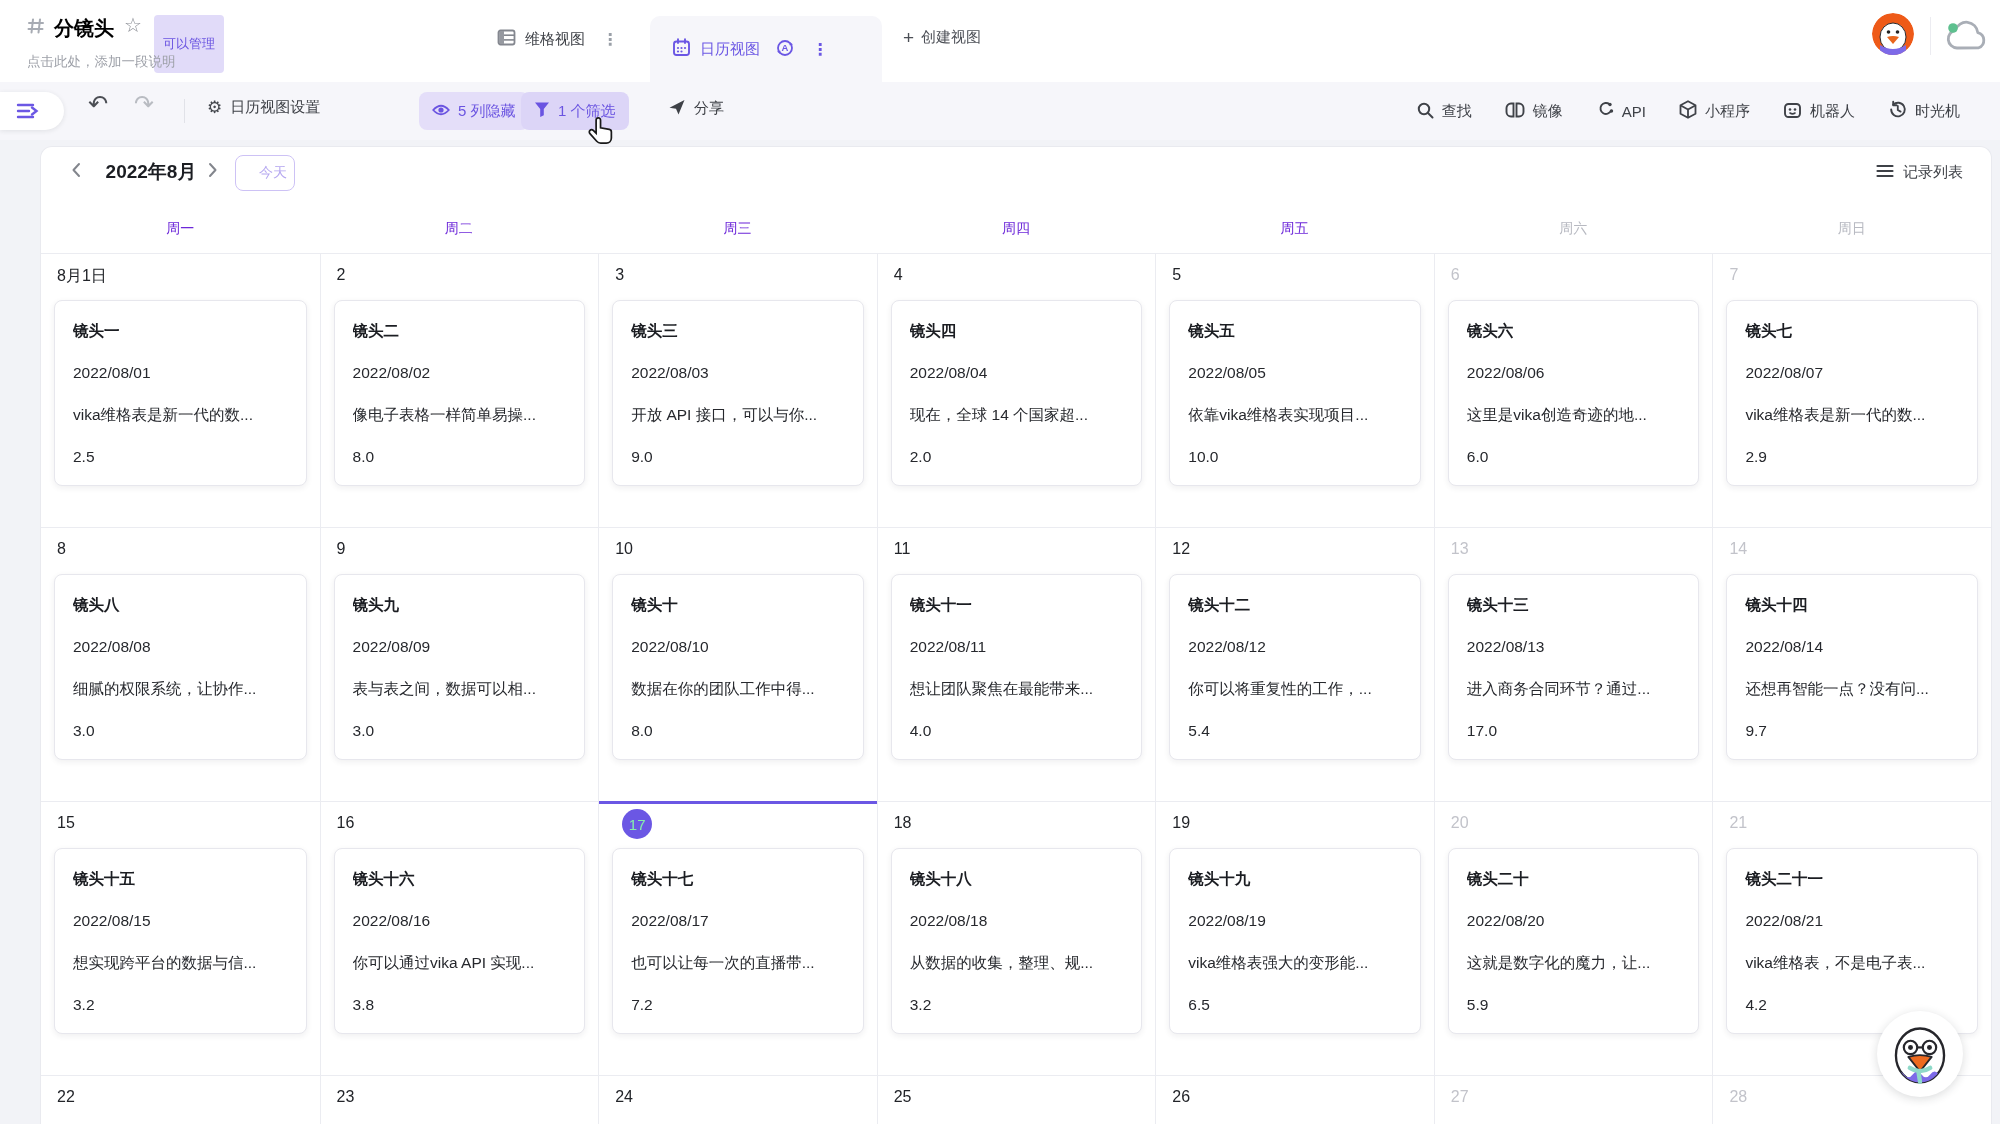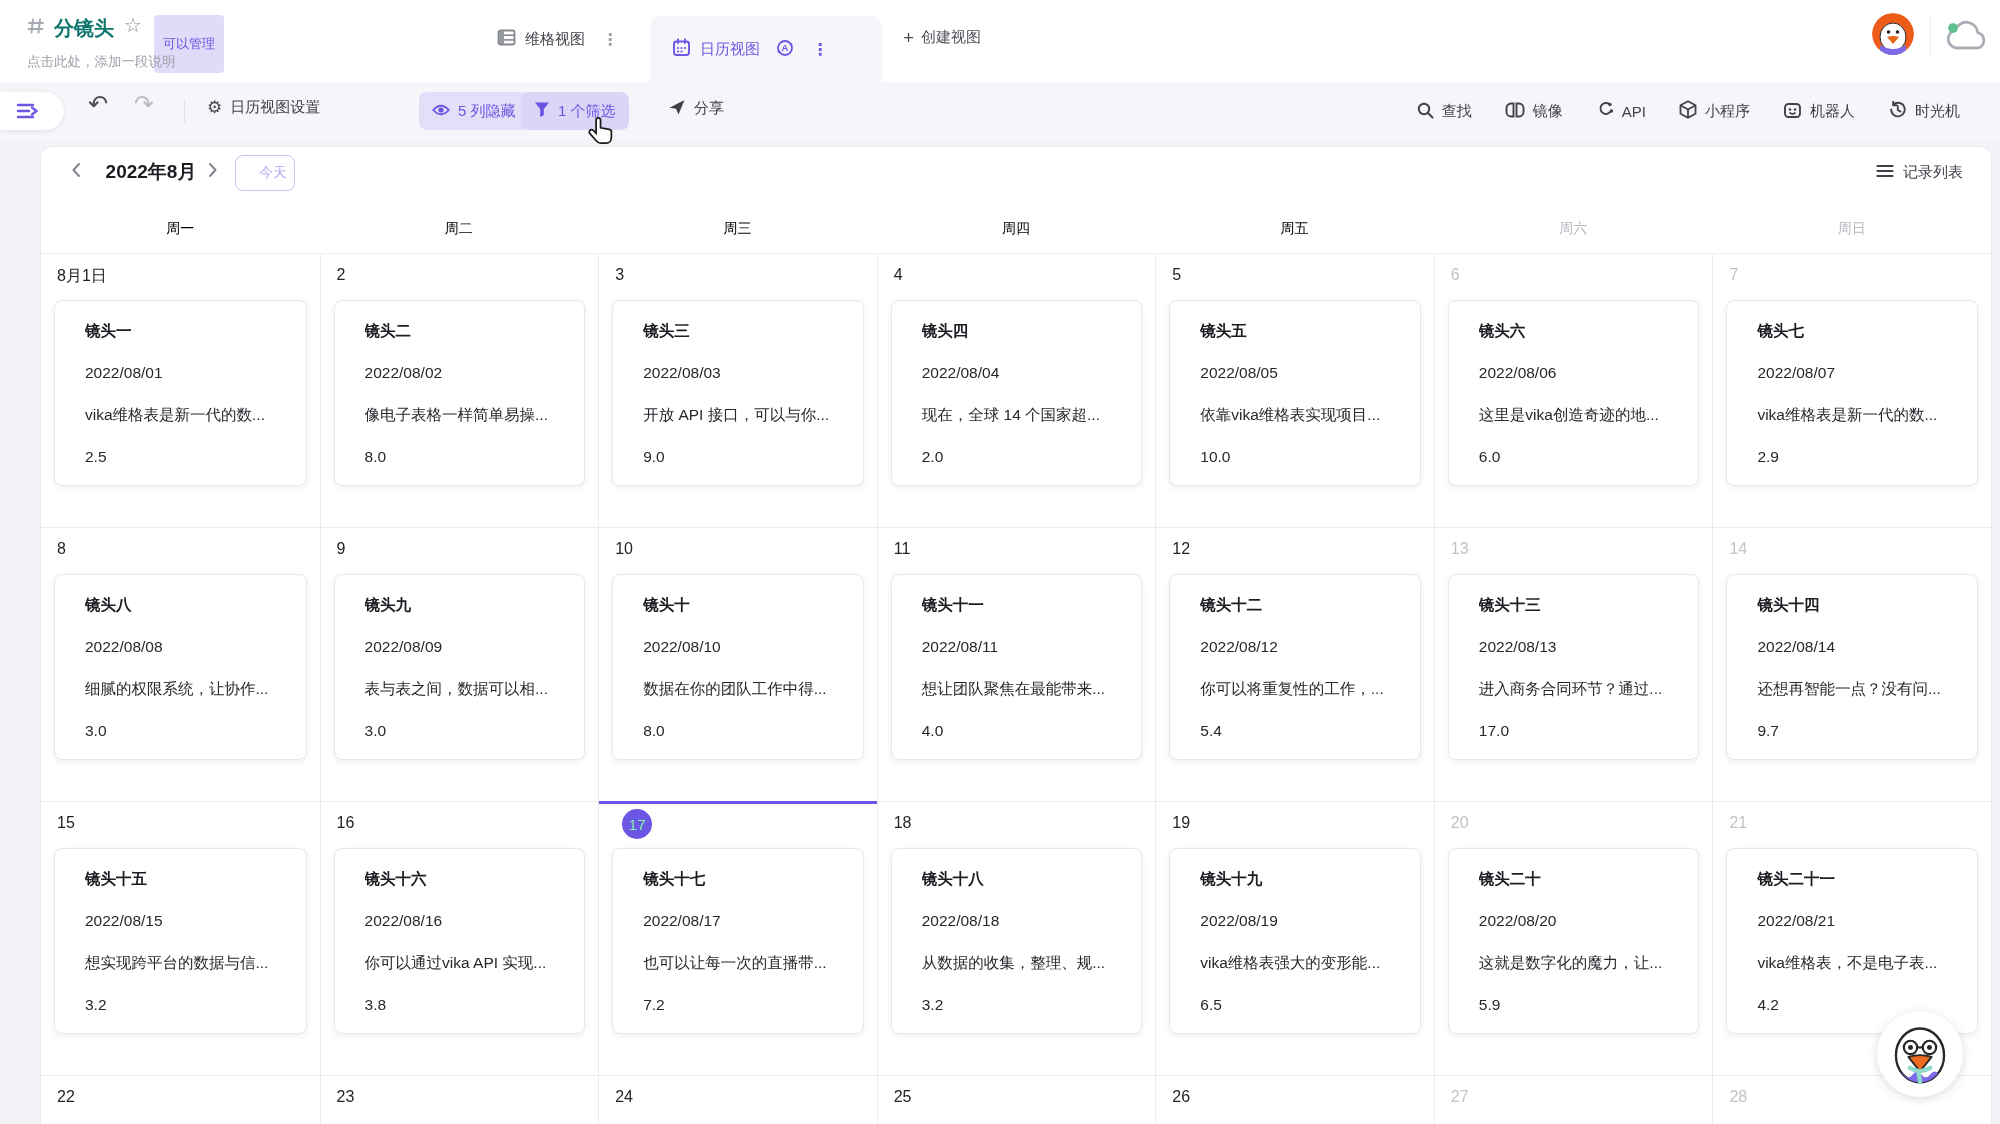--- a/index.html
+++ b/index.html
@@ -4,21 +4,21 @@
 <style>
   * { margin:0; padding:0; box-sizing:border-box; }
   html,body { width:2000px; height:1124px; }
   body {
     position:relative; overflow:hidden; background:#f2f3f7;
     font-family:"Liberation Sans","DejaVu Sans",sans-serif; color:#26282d;
   }
   
   .header { position:absolute; left:0; top:0; width:2000px; height:82px; background:#fff; z-index:5; }
   .sheet-icon { position:absolute; left:26px; top:16px; }
-  .doc-title { position:absolute; left:54px; top:15px; font-size:20px; font-weight:bold; color:#0f766e; }
+  .doc-title { position:absolute; left:54px; top:15px; font-size:20px; font-weight:bold; color:#000000; }
   .star { position:absolute; left:124px; top:13px; font-size:20px; color:#8d9097; }
   .perm-badge { position:absolute; left:154px; top:15px; background:#e1dbf9; color:#6a54e1; font-size:13px; padding:20px 9px; border-radius:4px; }
   .subtitle { position:absolute; left:27px; top:53px; font-size:13.5px; color:#9da0a8;text-align:center; }
   .tab-grid { position:absolute; left:497px; top:28px; display:flex; gap:9px; align-items:center; font-size:15px; color:#3e4147; }
   .dots { color:#9aa0a8; font-size:16px; font-weight:bold; margin-left:8px; }
   .tab-active { position:absolute; left:650px; top:16px; width:232px; height:66px; background:#f6f6fa;
     border-radius:10px 10px 0 0; display:flex; align-items:center; gap:9px; padding-left:22px; color:#6b57e4; font-size:15px; }
   .tab-active .dots { color:#6b57e4; }
   .create-view { position:absolute; left:903px; top:28px; display:flex; gap:7px; align-items:center; font-size:15px; color:#4c4f56; }
   .plus { font-size:19px; color:#4c4f56; line-height:18px; }
@@ -43,33 +43,33 @@
   
   .panel { position:absolute; left:40px; top:146px; width:1952px; height:978px; background:#fff;
     border:1px solid #e9eaef; border-bottom:none; border-radius:12px 12px 0 0; overflow:hidden; z-index:3; }
   .nav-prev { position:absolute; left:30px; top:15px; }
   .month-label { position:absolute; left:50px; top:12px; width:120px; text-align:center; font-size:19px; font-weight:bold; color:#1b1d22; }
   .nav-next { position:absolute; left:167px; top:15px; }
   .today-btn { position:absolute; left:194px; top:8px; width:60px; height:36px; background:#fff; border:1px solid #cdc2f5;
     color:#b5a7f0; border-radius:8px; font-size:14px; display:flex; align-items:center; justify-content:center;padding-left:16px; }
   .record-list { position:absolute; right:28px; top:16px; display:flex; gap:9px; align-items:center; font-size:15px; color:#3e4147; }
   .weekdays { position:absolute; left:0; top:58px; width:100%; height:48px; display:grid; grid-template-columns:repeat(7,1fr); align-items:center; }
-  .wd { text-align:center; font-size:14px; color:#000000; }
+  .wd { text-align:center; font-size:14px; color:#6d28d9; }
   .wd.wkend { color:#b7b9c1; }
   .cal-grid { position:absolute; left:0; top:106px; width:100%; bottom:0; }
   .cal-row { display:grid; grid-template-columns:repeat(7,1fr); border-top:1px solid #ebecf1; height:274px; }
   .cell { position:relative; border-left:1px solid #ebecf1; }
   .cell:first-child { border-left:none; }
   .daynum { position:absolute; left:16px; top:12px; font-size:16px; color:#222429; }
   .cell.wkend .daynum { color:#c2c3ca; }
   .cell.today::before { content:""; position:absolute; left:0; top:-1px; width:100%; height:3px; background:#6b57e4; }
   .daynum.today-badge { left:12px; top:7px; width:30px; height:30px; background:#6b57e4; color:#86efac; border-radius:50%;
     display:flex; align-items:center; justify-content:center; font-size:15px;margin-left:11px; }
   .card { position:absolute; left:13px; right:13px; top:46px; height:186px; background:#fff; border:1px solid #e7e7ed;
-    border-radius:8px; box-shadow:0 2px 6px rgba(31,35,41,.07); padding:9px 30px; overflow:hidden; }
+    border-radius:8px; box-shadow:0 2px 6px rgba(31,35,41,.07); padding:9px 18px; overflow:hidden; }
   .card .line { height:42px; line-height:42px; font-size:15.5px; color:#26282d; white-space:nowrap; overflow:hidden; }
   .card .c-title { font-weight:bold; color:#1b1d22; }
   
   .mascot { position:absolute; left:1877px; top:1011px; width:86px; height:86px; background:#fff; border-radius:50%;
     box-shadow:0 2px 10px rgba(31,35,41,.16); z-index:40; display:flex; align-items:center; justify-content:center; }
   .cursor { position:absolute; left:588px; top:116px; z-index:50; pointer-events:none; }
 </style>
 </head>
 <body>
 

